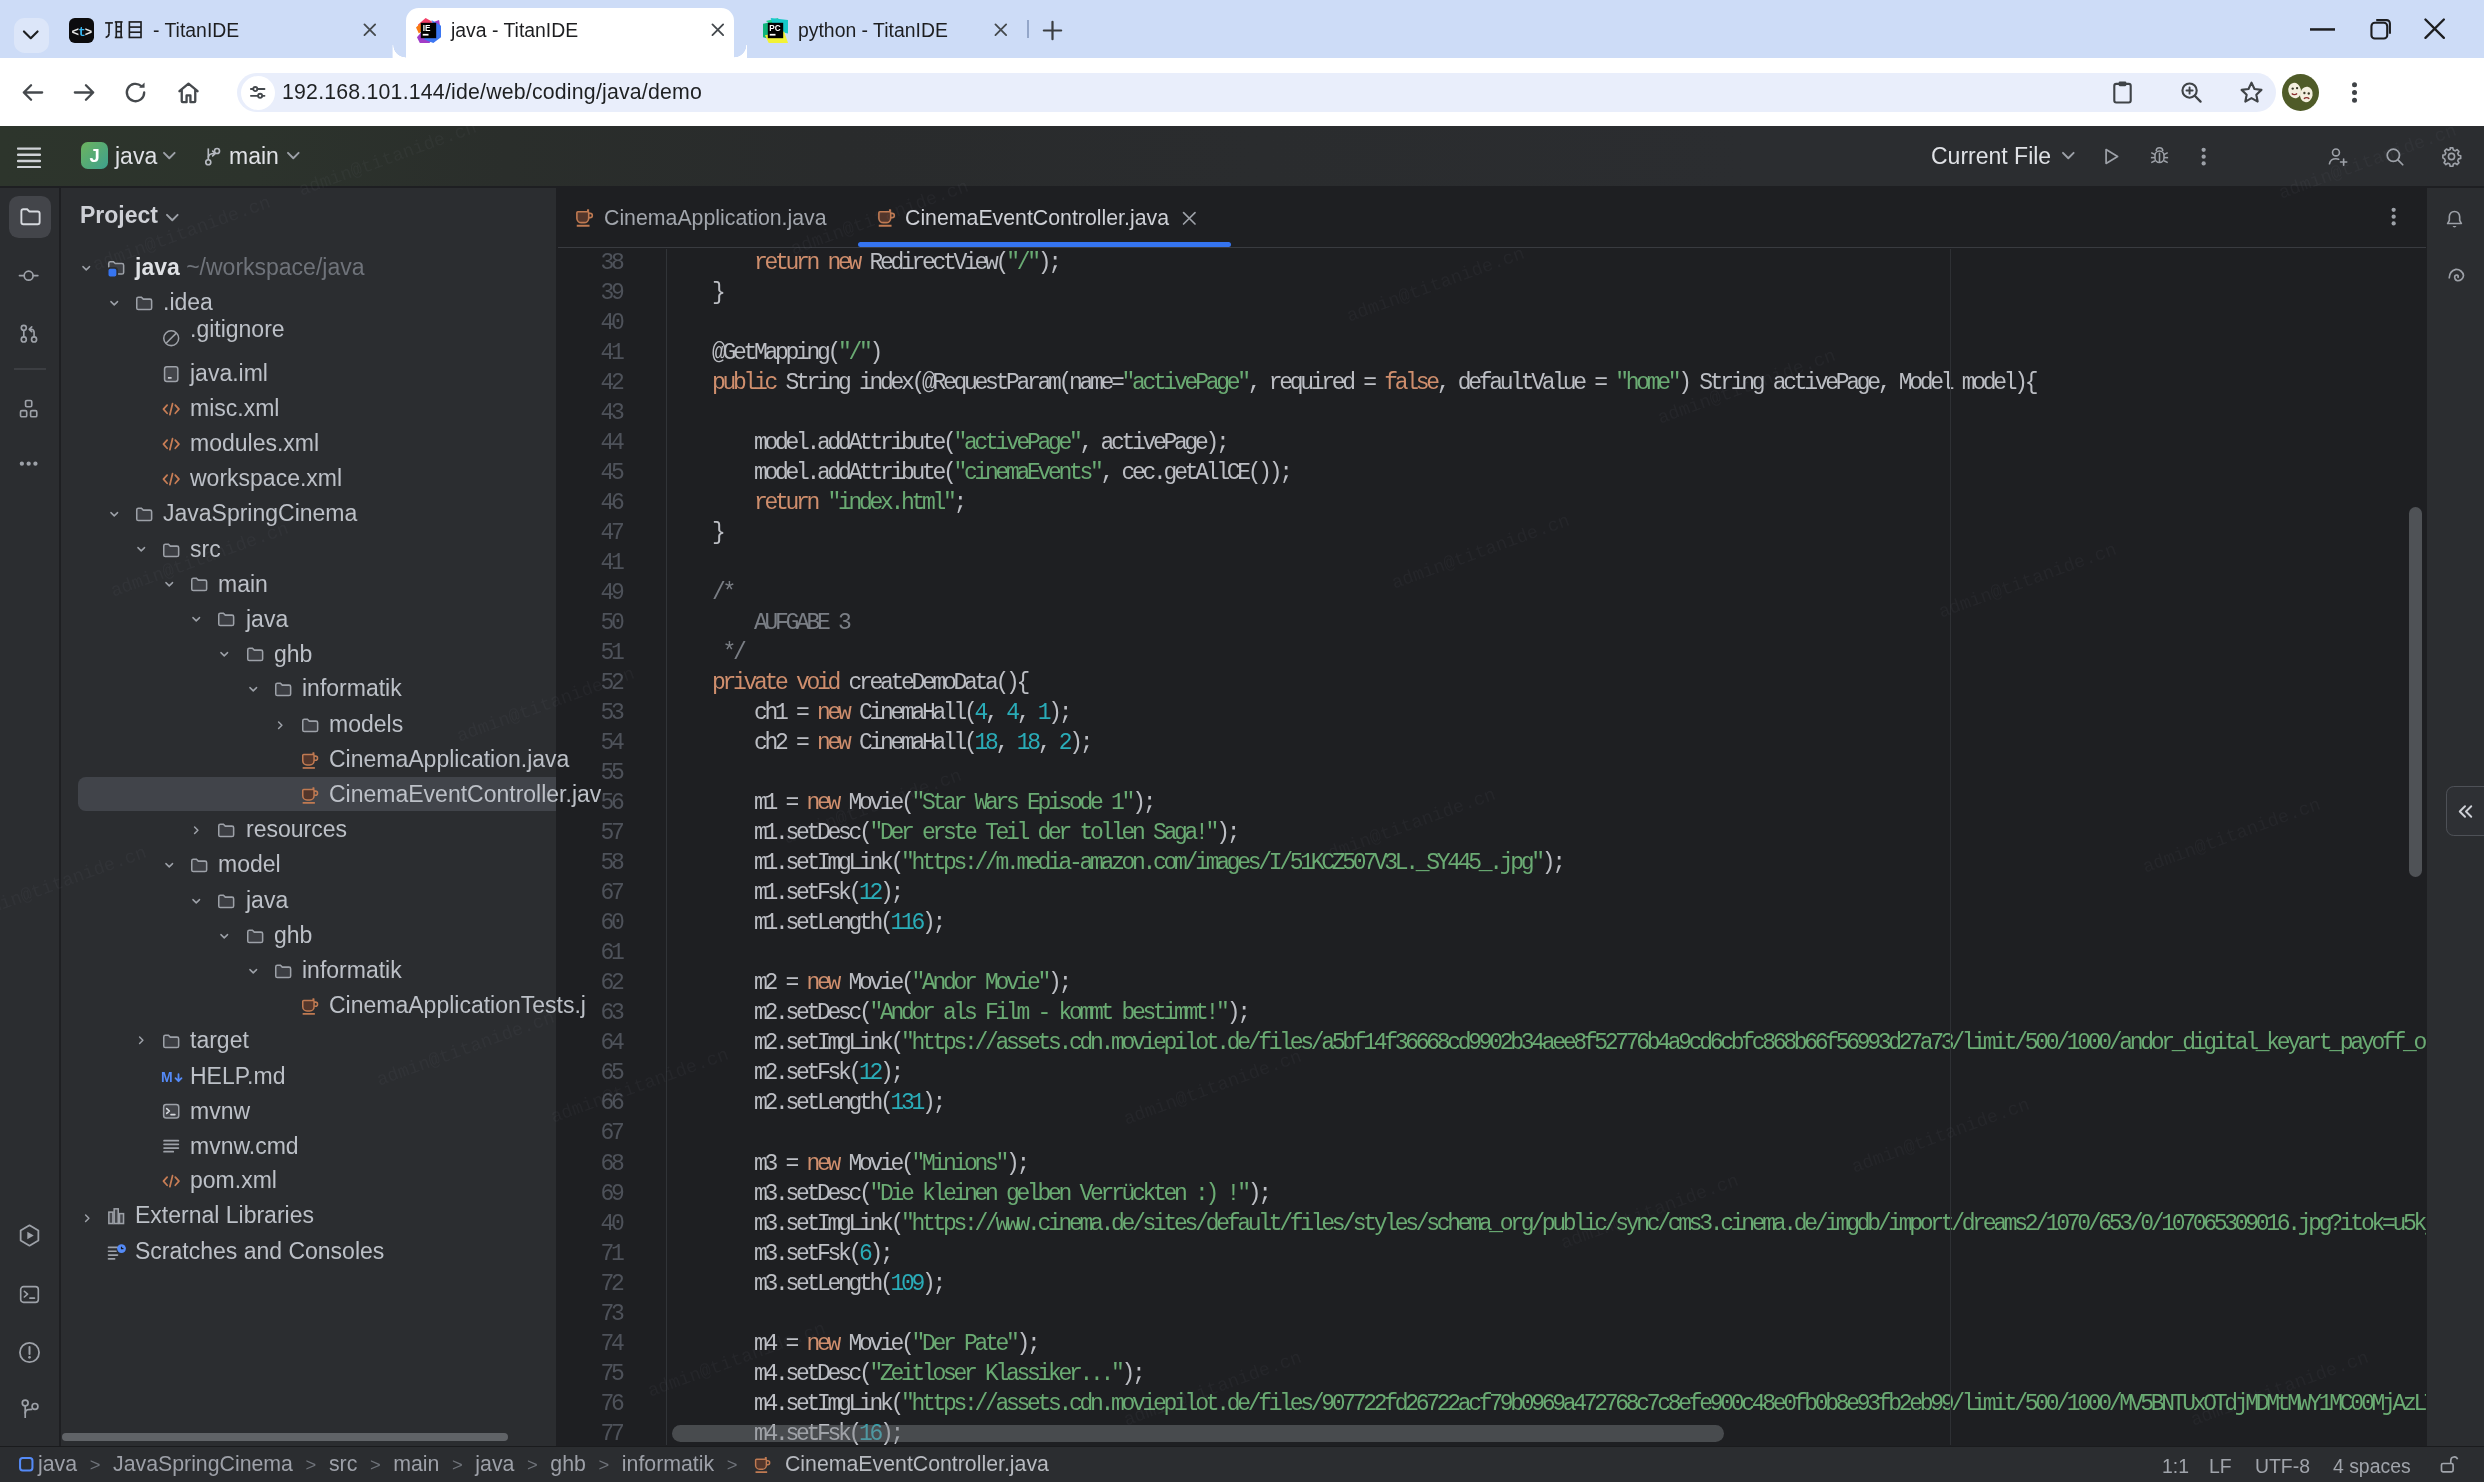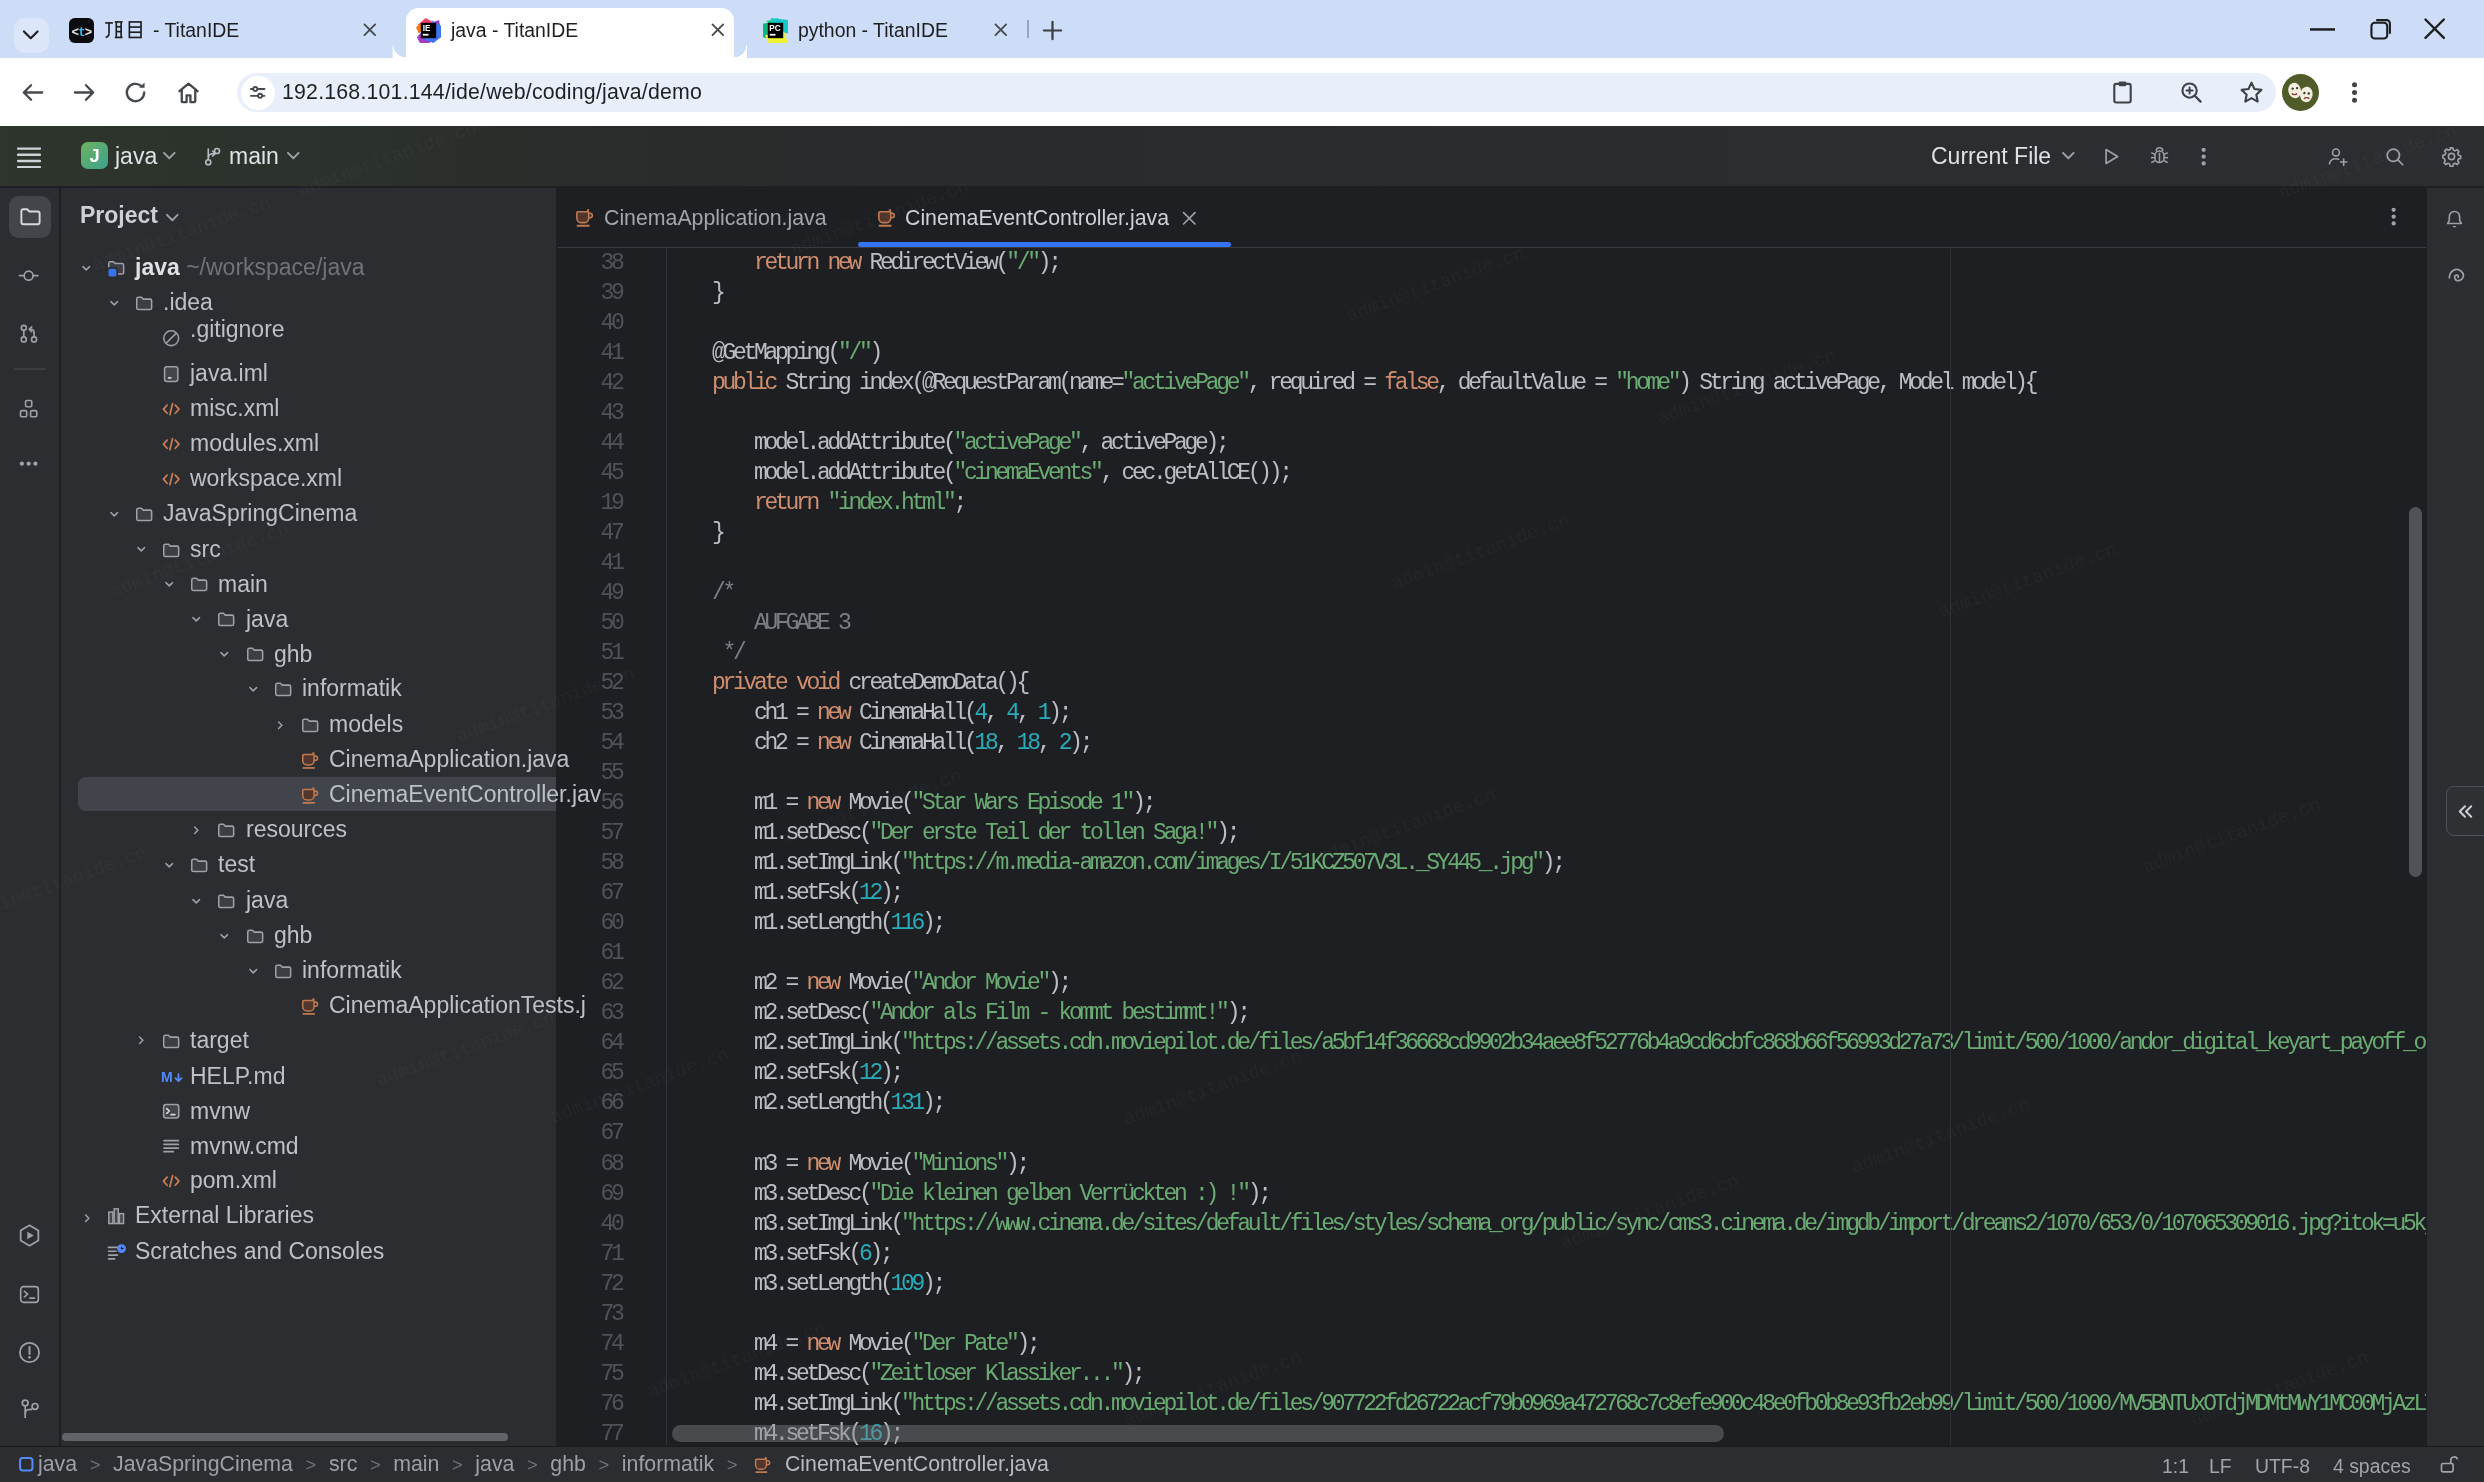--- a/index.html
+++ b/index.html
@@ -563,21 +563,21 @@
 <svg class="a" style="left:216px;top:820px" width="20.4" height="20.4" viewBox="0 0 20 20">
     <use href="#i-folder"></use>
   </svg>
 <div class="trow" style="left:246px;top:812px">resources</div>
 <svg class="a" style="left:161px;top:857px" width="16.5" height="16.5" viewBox="0 0 20 20">
     <use href="#i-chev"></use>
   </svg>
 <svg class="a" style="left:189px;top:855px" width="20.4" height="20.4" viewBox="0 0 20 20">
     <use href="#i-folder"></use>
   </svg>
-<div class="trow" style="left:218px;top:847px">test</div>
+<div class="trow" style="left:218px;top:847px">model</div>
 <svg class="a" style="left:188px;top:893px" width="16.5" height="16.5" viewBox="0 0 20 20">
     <use href="#i-chev"></use>
   </svg>
 <svg class="a" style="left:216px;top:891px" width="20.4" height="20.4" viewBox="0 0 20 20">
     <use href="#i-folder"></use>
   </svg>
 <div class="trow" style="left:246px;top:883px">java</div>
 <svg class="a" style="left:216px;top:928px" width="16.5" height="16.5" viewBox="0 0 20 20">
     <use href="#i-chev"></use>
   </svg>
@@ -655,21 +655,21 @@
     <div class="ln" style="top:59px;left:-14.6px">40</div>
     <div class="ln" style="top:89px;left:-14.6px">41</div>
     <div class="cl" style="top:89px;left:112px">    @GetMapping(<span class="s">"/"</span>)</div>
     <div class="ln" style="top:119px;left:-14.6px">42</div>
     <div class="cl" style="top:119px;left:112px">    <span class="k">public</span> String index(@RequestParam(name=<span class="s">"activePage"</span>, required = <span class="k">false</span>, defaultValue = <span class="s">"home"</span>) String activePage, Model model){</div>
     <div class="ln" style="top:149px;left:-14.6px">43</div>
     <div class="ln" style="top:179px;left:-14.6px">44</div>
     <div class="cl" style="top:179px;left:112px">        model.addAttribute(<span class="s">"activePage"</span>, activePage);</div>
     <div class="ln" style="top:209px;left:-14.6px">45</div>
     <div class="cl" style="top:209px;left:112px">        model.addAttribute(<span class="s">"cinemaEvents"</span>, cec.getAllCE());</div>
-    <div class="ln" style="top:239px;left:-14.6px">19</div>
+    <div class="ln" style="top:239px;left:-14.6px">46</div>
     <div class="cl" style="top:239px;left:112px">        <span class="k">return</span> <span class="s">"index.html"</span>;</div>
     <div class="ln" style="top:269px;left:-14.6px">47</div>
     <div class="cl" style="top:269px;left:112px">    }</div>
     <div class="ln" style="top:299px;left:-14.6px">41</div>
     <div class="ln" style="top:329px;left:-14.6px">49</div>
     <div class="cl" style="top:329px;left:112px"><span class="c">    /*</span></div>
     <div class="ln" style="top:359px;left:-14.6px">50</div>
     <div class="cl" style="top:359px;left:112px"><span class="c">        AUFGABE 3</span></div>
     <div class="ln" style="top:389px;left:-14.6px">51</div>
     <div class="cl" style="top:389px;left:112px"><span class="c">     */</span></div>

